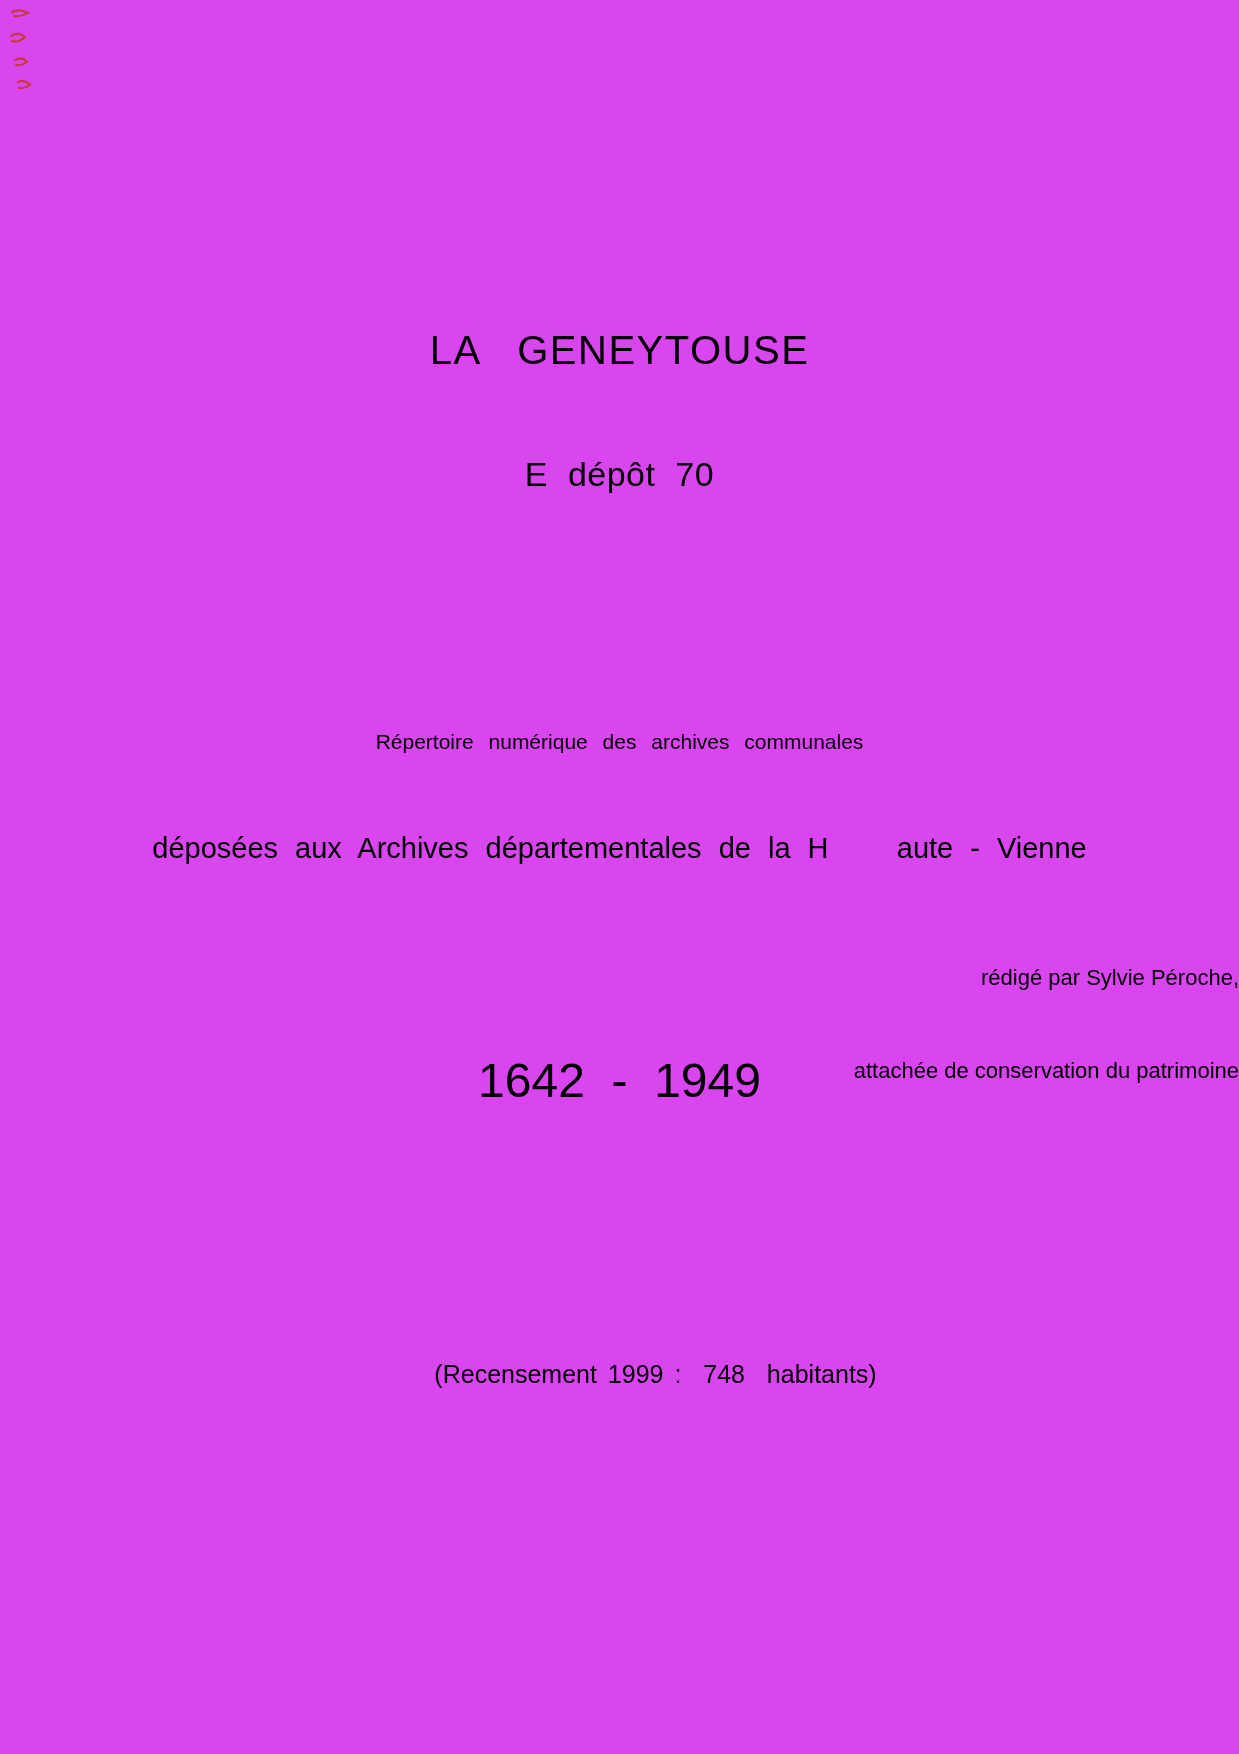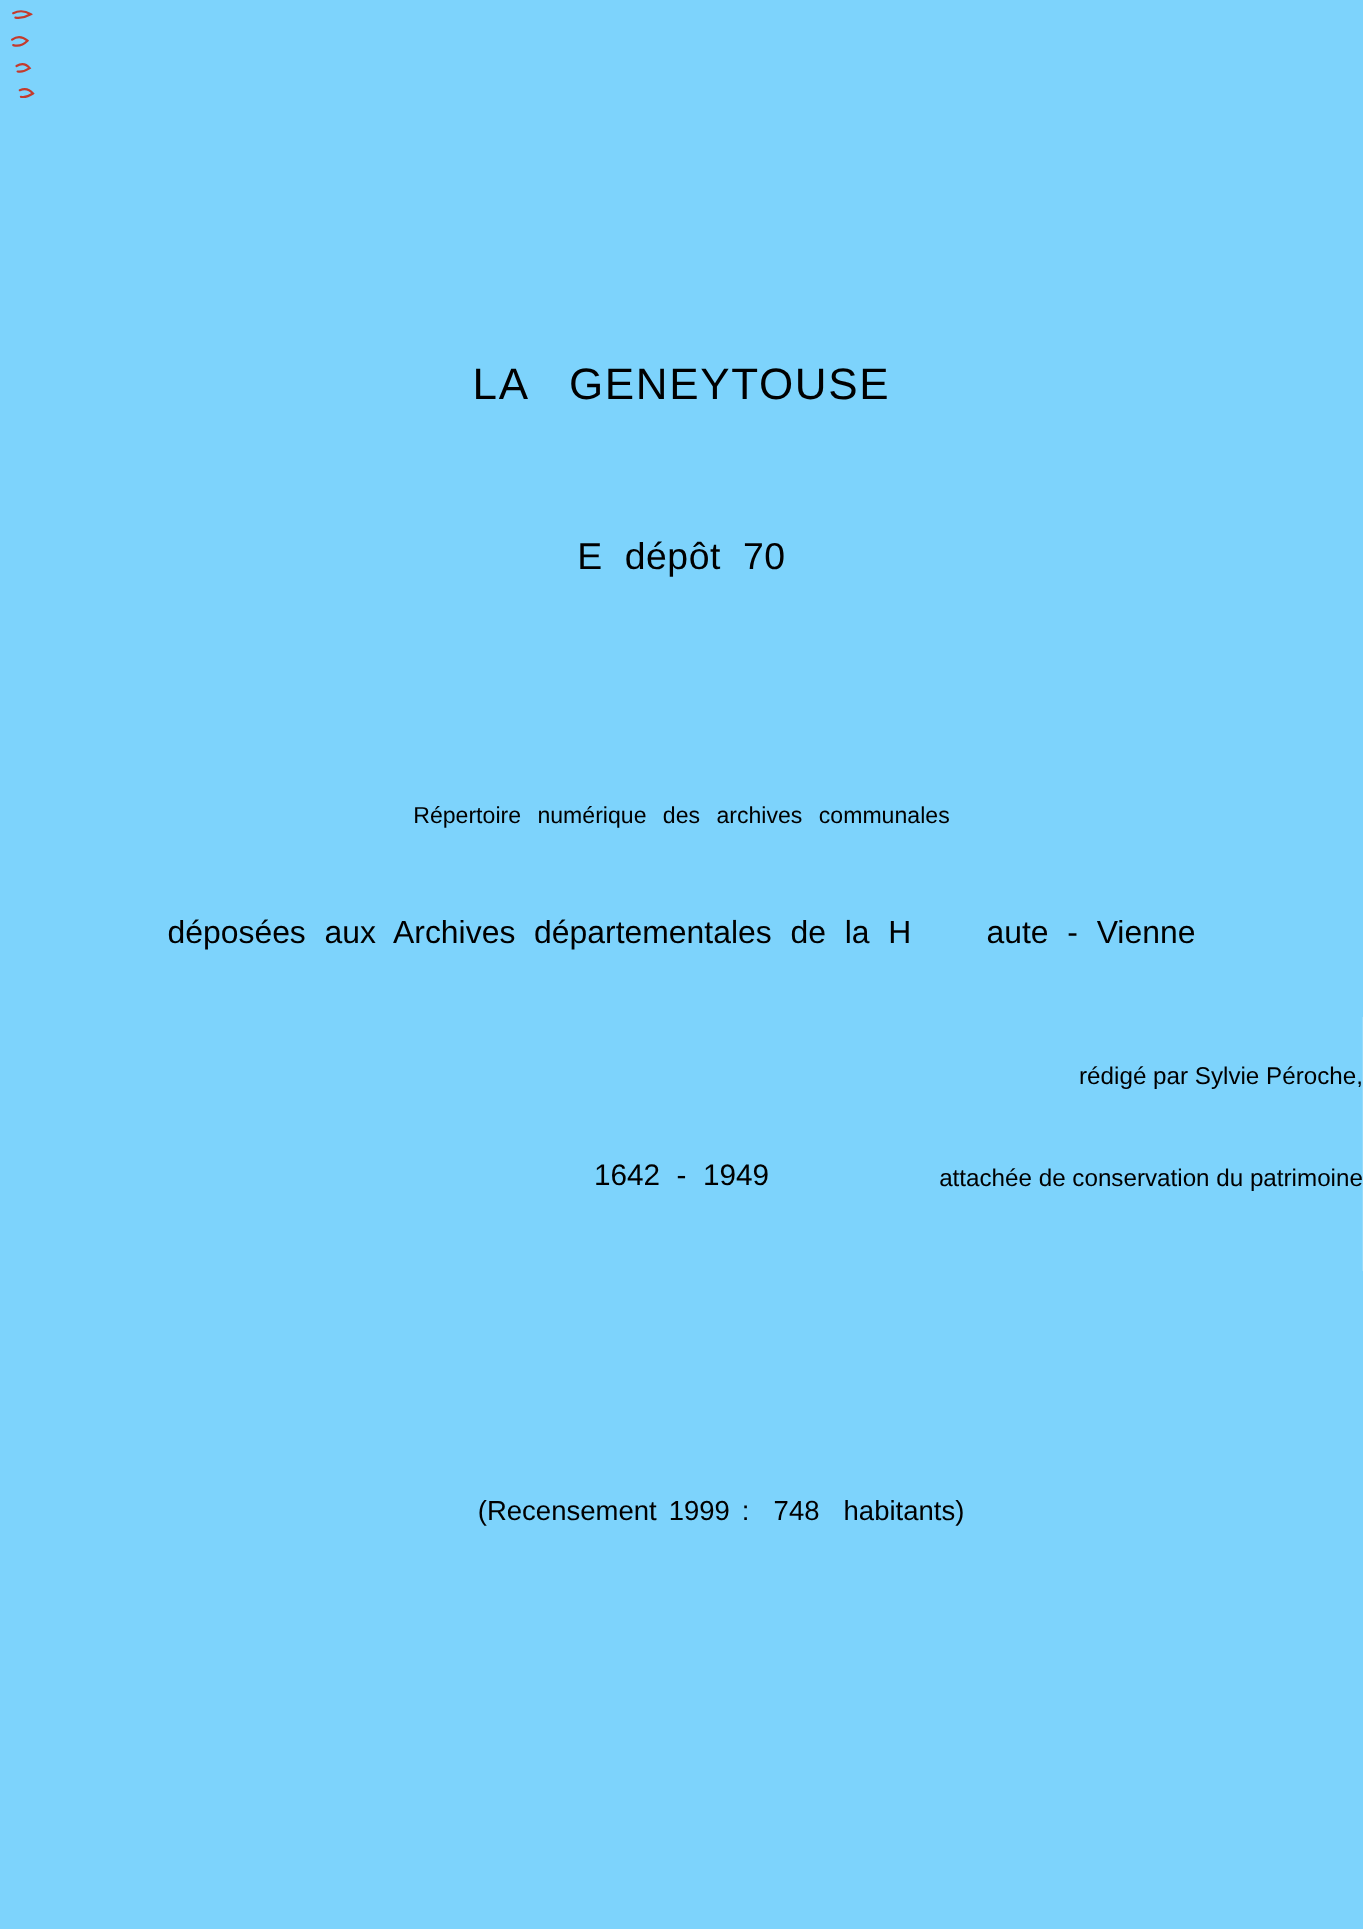--- a/index.html
+++ b/index.html
@@ -4,21 +4,21 @@
 <style>
   html, body {
     margin: 0;
     padding: 0;
     background: #ffffff;
   }
   .page {
     position: relative;
     width: 1239px;
     height: 1754px;
-    background: #7dd3fc;
+    background: #d946ef;
     font-family: "Liberation Sans", sans-serif;
     color: #000000;
     overflow: hidden;
   }
   .line {
     position: absolute;
     left: 0;
     width: 100%;
     text-align: center;
     white-space: pre-wrap;
@@ -26,21 +26,20 @@
   }
   .doc-title {
     top: 328px;
     font-size: 40px;
     letter-spacing: 1.5px;
   }
   .doc-reference {
     top: 455px;
     font-size: 34px;
     letter-spacing: 0.5px;
-    margin-top: 32px;
   }
   .subtitle-1 {
     top: 730px;
     font-size: 21px;
     word-spacing: 9px;
   }
   .subtitle-2 {
     top: 832px;
     font-size: 29px;
     word-spacing: 9px;
@@ -50,21 +49,21 @@
     top: 900px;
     left: 0;
     width: 100%;
     text-align: right;
     font-size: 22px;
     line-height: 31px;
     white-space: pre-wrap;
   }
   .date-range {
     top: 1053px;
-    font-size: 27px;
+    font-size: 48px;
   }
   .census-note {
     top: 1360px;
     font-size: 25px;
     word-spacing: 4px;
     margin-left: 36px;
   }
   .pub-year {
     top: 1446px;
     font-size: 28px;

